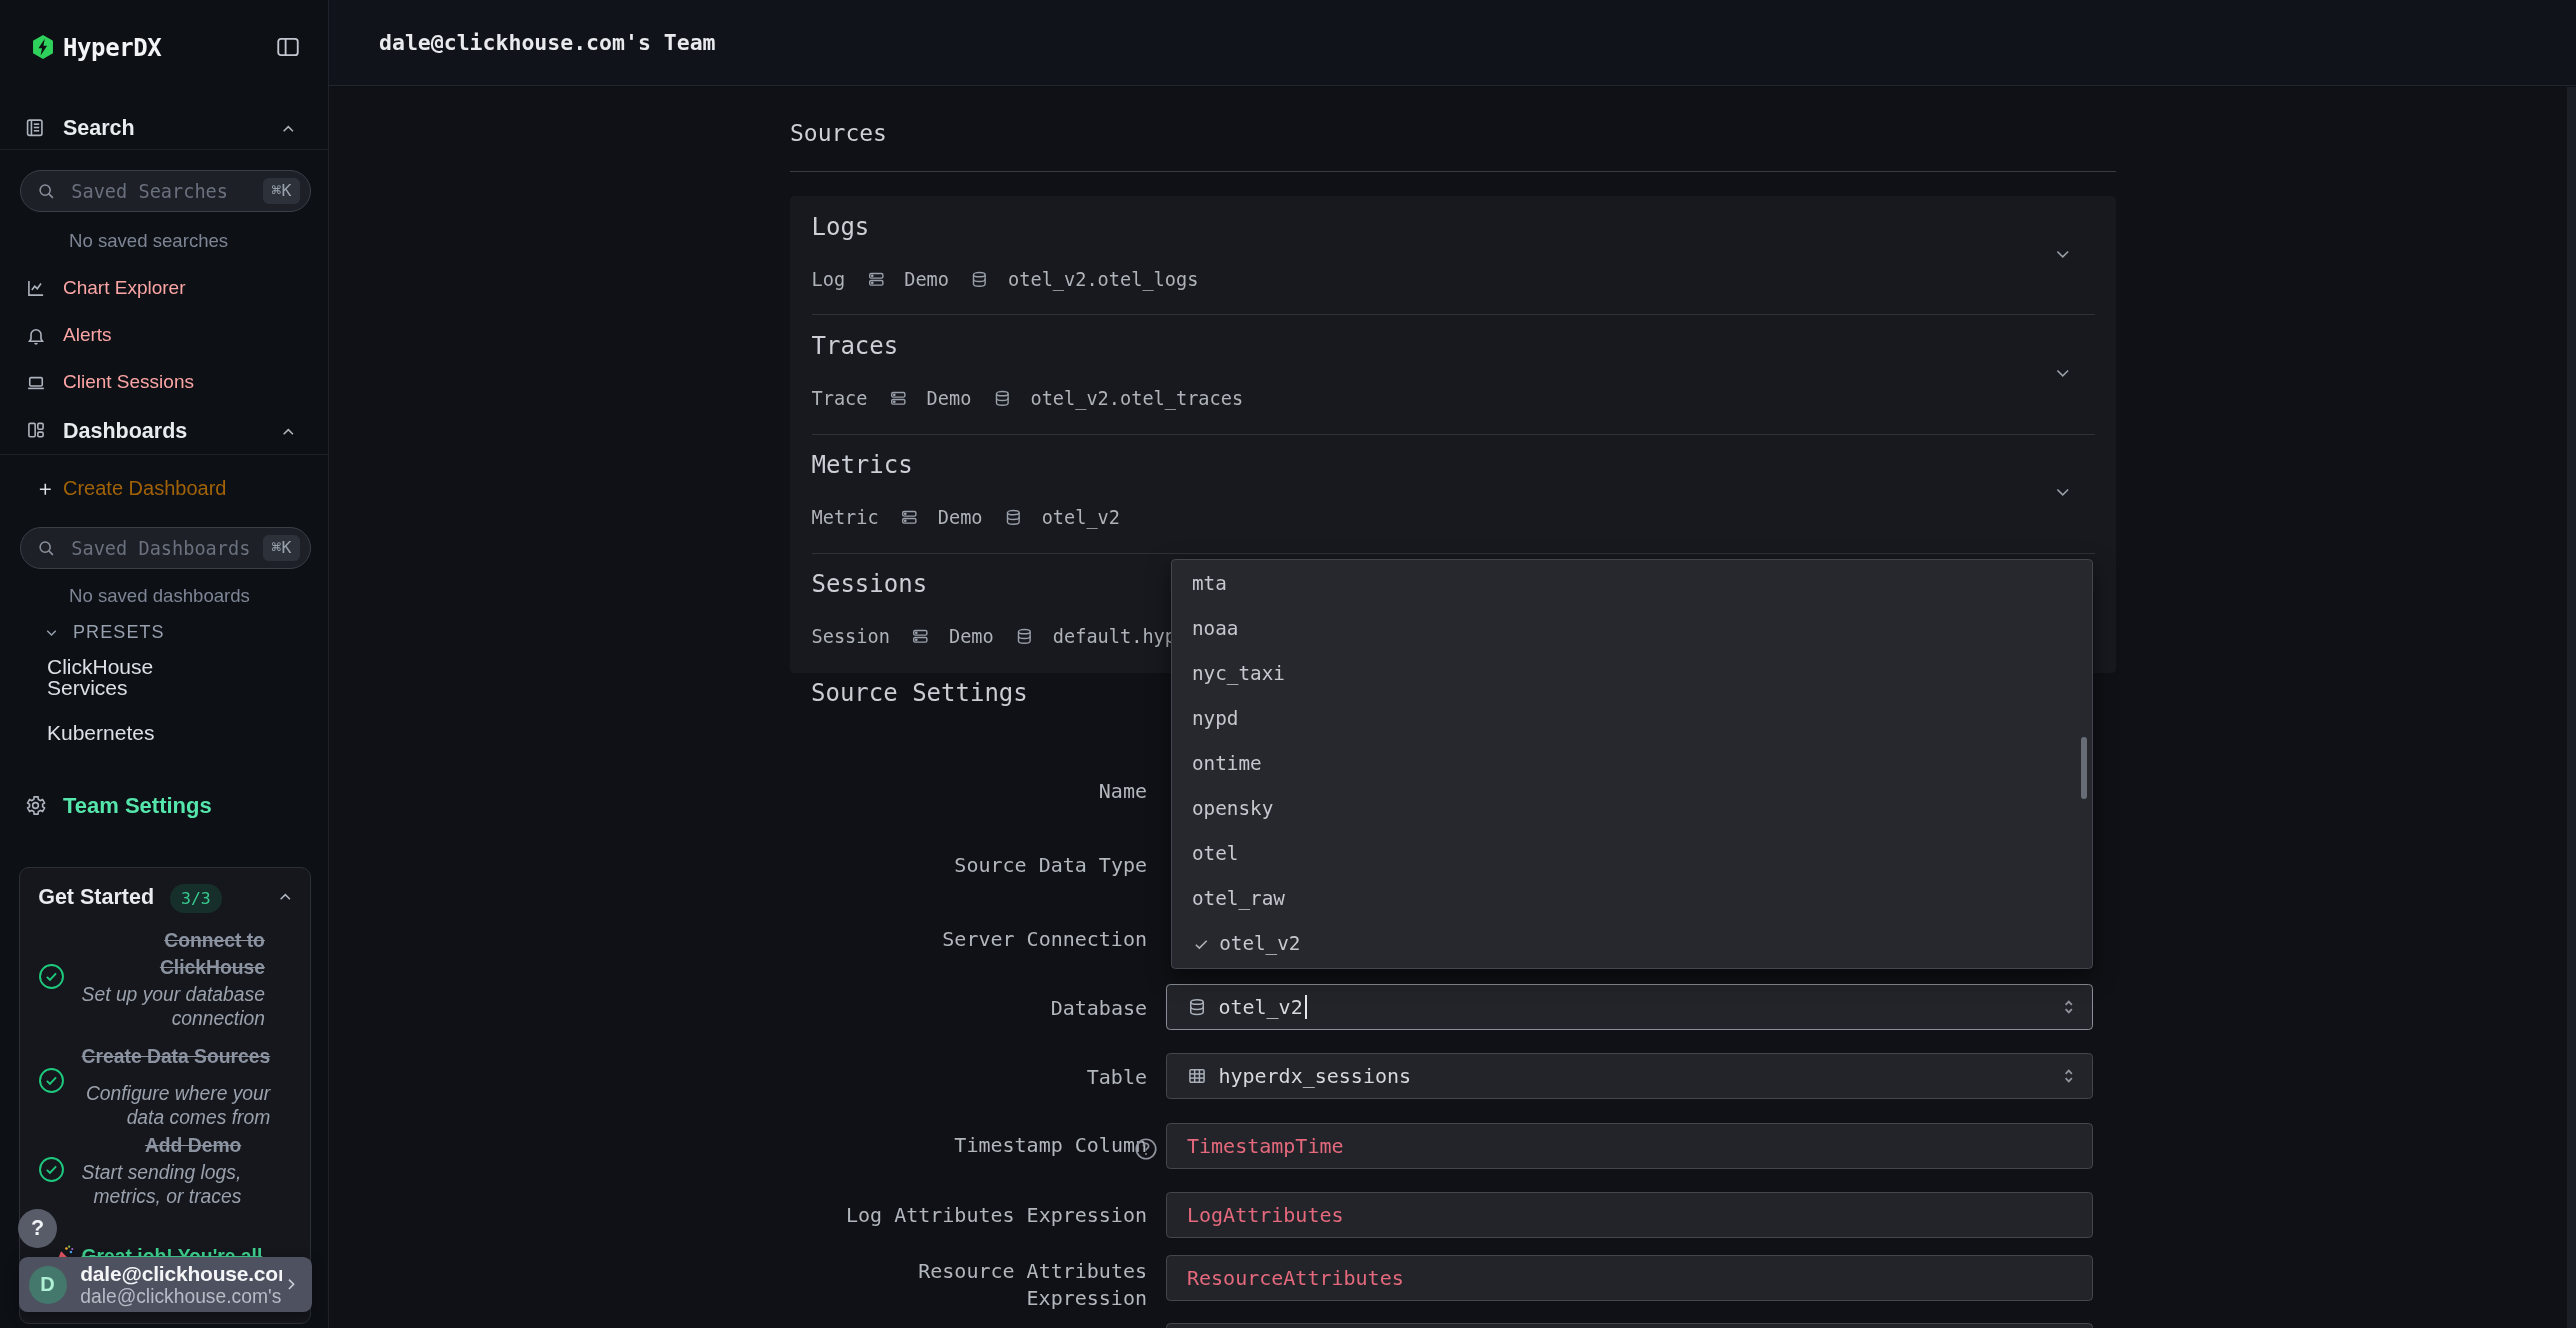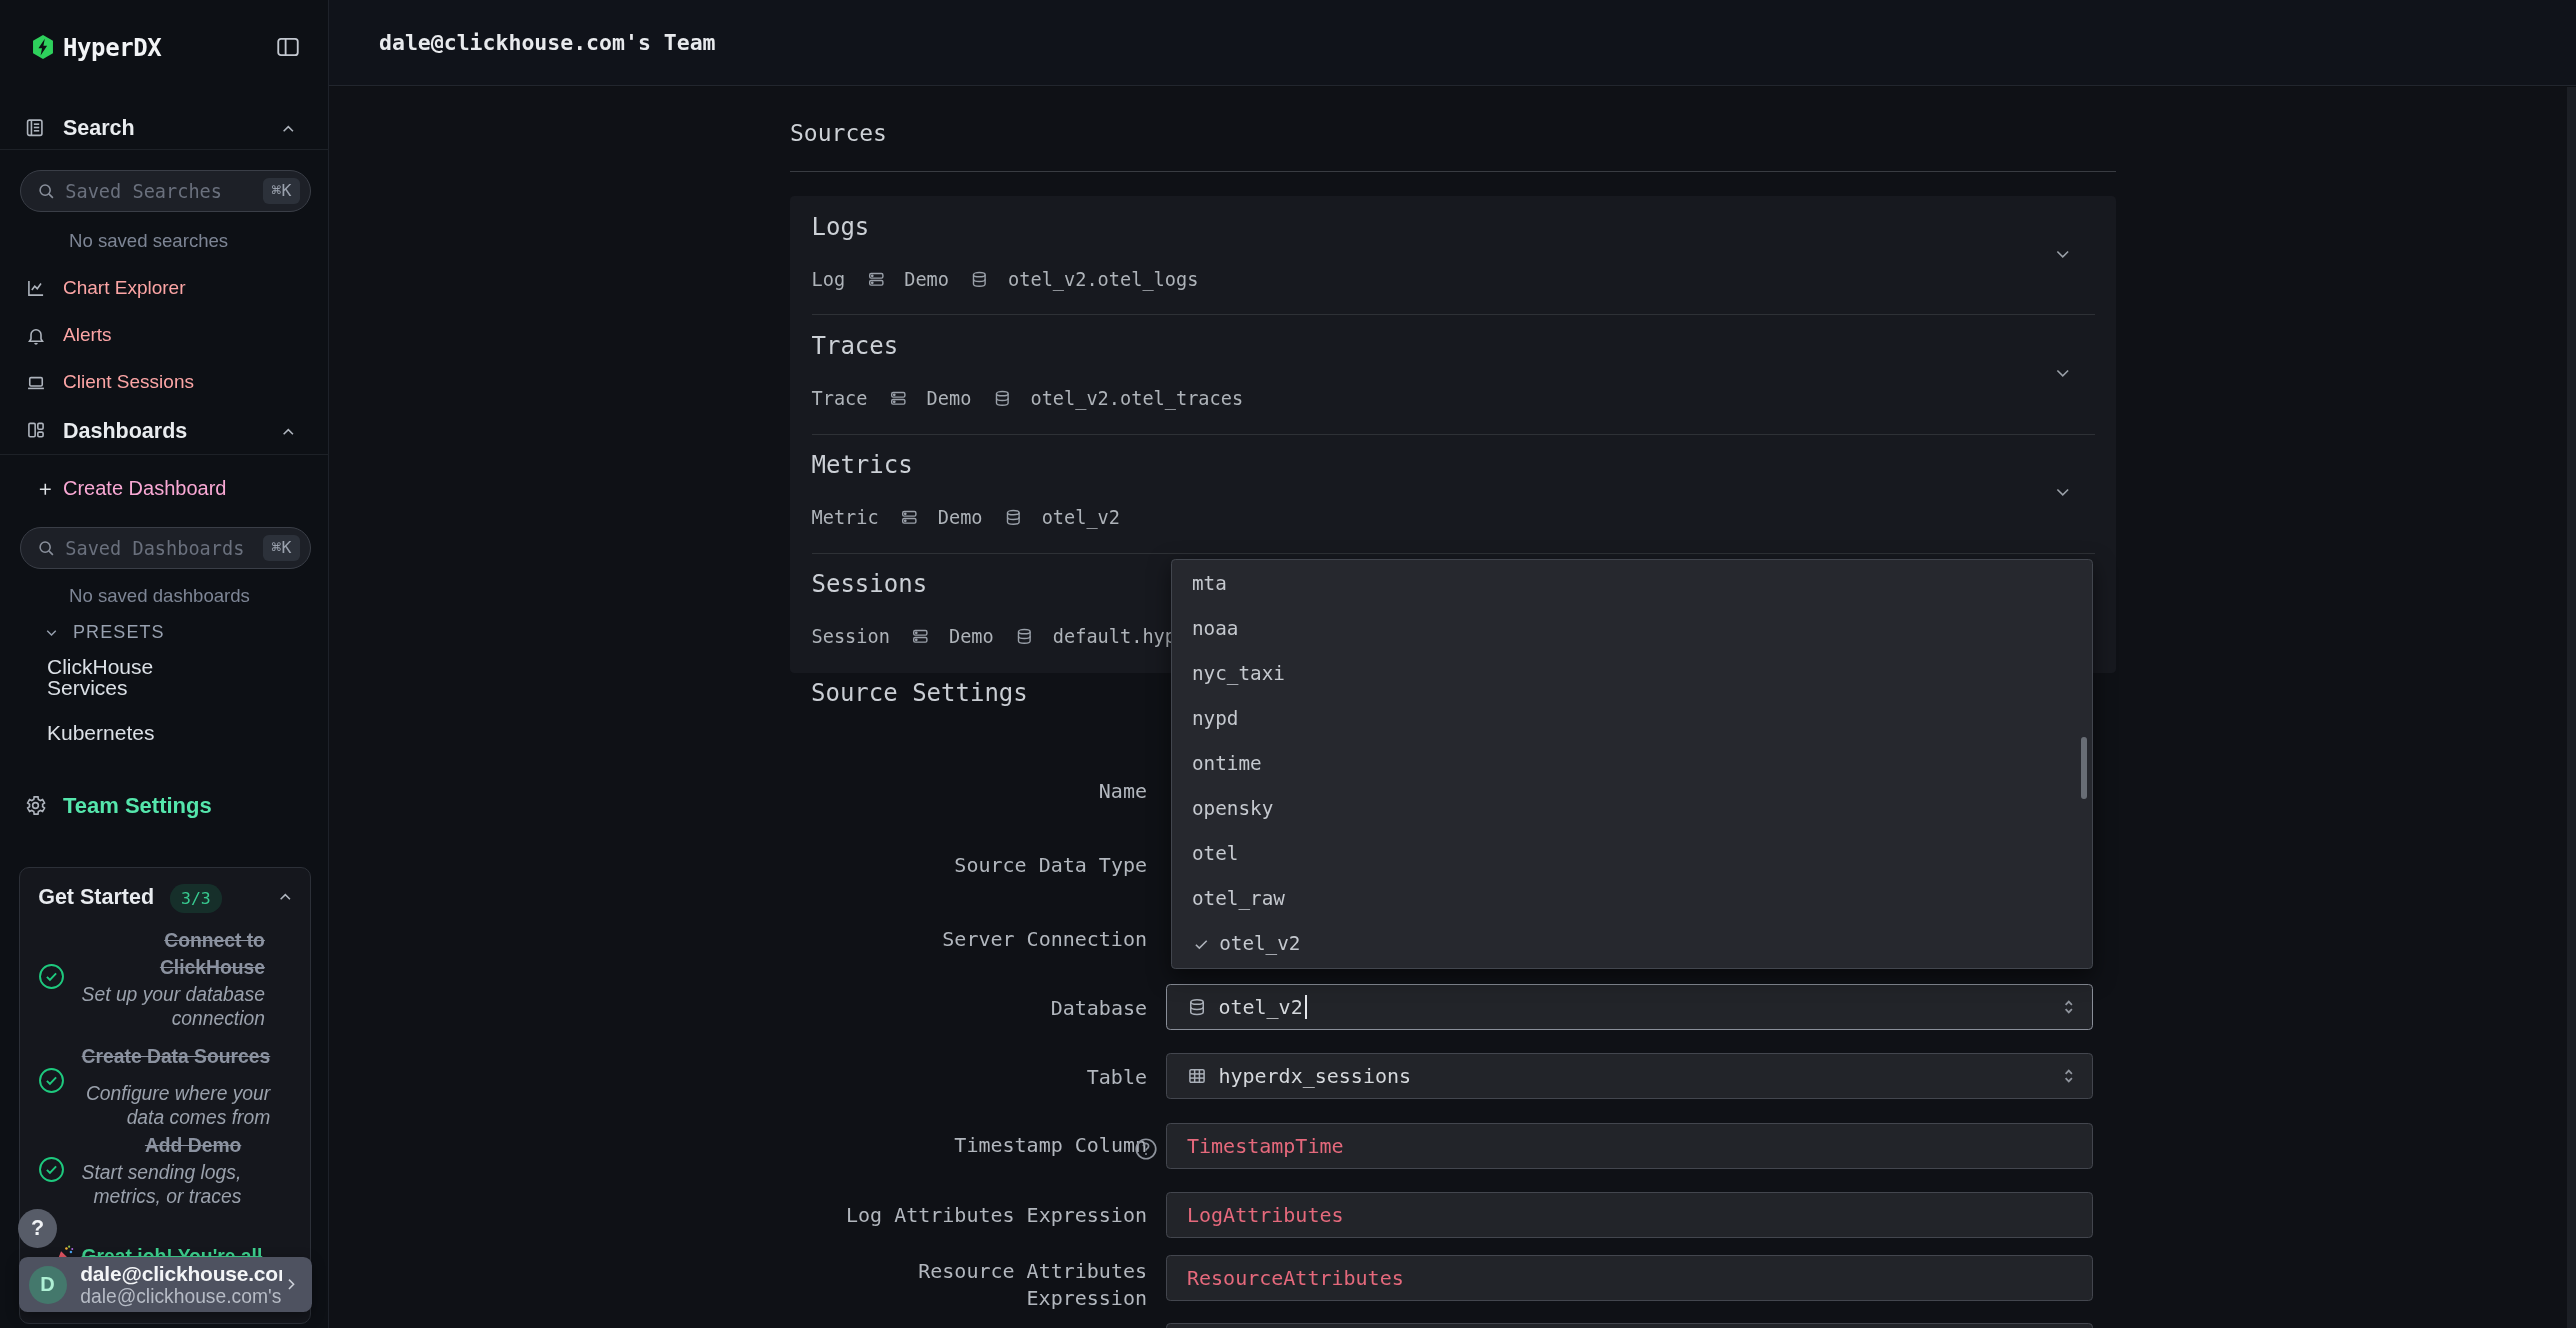--- a/index.html
+++ b/index.html
@@ -9,21 +9,21 @@
   .abs { position:absolute;text-align:right; }
 
   
   #sidebar { position:absolute; left:0; top:0; width:329px; height:1328px;
              background:#0d1015; border-right:1.4px solid #1e222a; z-index:10; }
   .brand-text { font-size:24px; font-weight:bold; color:#f2f4f6; letter-spacing:-0.4px; }
   .side-section-label { font-size:21.5px; font-weight:600; color:#e9ecef; }
   .side-item-label { font-size:19px; color:#fca5a5; }
   .pill { position:absolute; left:20px; width:291px; height:42px; border-radius:21px;
           background:#1d2027; border:1.4px solid #3a3e47; display:flex; align-items:center; padding:0 10px 0 15.7px; }
-  .pill .ph { font-size:18.6px; color:#6a707d; margin-left:10px; flex:1; }
+  .pill .ph { font-size:18.6px; color:#6a707d; margin-left:16px; flex:1; }
   .kbd { background:#2c313a; color:#9aa1ad; font-size:16.5px; border-radius:5.7px;
          padding:4.3px 8.6px; line-height:1; }
   .muted-note { font-size:18.6px; color:#7d8595; }
   .preset-link { font-size:21px; color:#dbe0e6; }
   .hr-side { position:absolute; left:0; width:329px; height:1.4px; background:#1d2127; }
 
   
   #gs-panel { position:absolute; left:18.6px; top:867px; width:292px; height:457px;
               border:1.4px solid #2c3038; border-radius:10px; background:#15171d; overflow:hidden; }
   .gs-title { font-size:21.5px; font-weight:bold; color:#e8ebef; }
@@ -172,21 +172,21 @@
         <path d="M6 14.5l6-6 6 6"></path>
       </svg>
   </span>
   <div class="hr-side" style="top:454px"></div>
 
   <span class="abs" style="left:36px;top:480px">
     <svg width="18.6" height="18.6" viewBox="0 0 24 24" fill="none" stroke="#dfe3e7" stroke-width="2">
         <path d="M12 5v14M5 12h14"></path>
       </svg>
   </span>
-  <span class="abs sans" style="left:63px;top:477px;font-size:20px;color:#f9a8d4">Create Dashboard</span>
+  <span class="abs sans" style="left:63px;top:477px;font-size:20px;color:#a16207">Create Dashboard</span>
 
   <div class="pill" style="top:527px">
     <span>
       <svg width="18.6" height="18.6" viewBox="0 0 24 24" fill="none" stroke="#8a909c" stroke-width="2">
         <circle cx="10.5" cy="10.5" r="6.5"></circle>
           <line x1="15.3" y1="15.3" x2="20.5" y2="20.5"></line>
       </svg>
     </span>
     <span class="ph mono">Saved Dashboards</span>
     <span class="kbd mono">⌘K</span>

